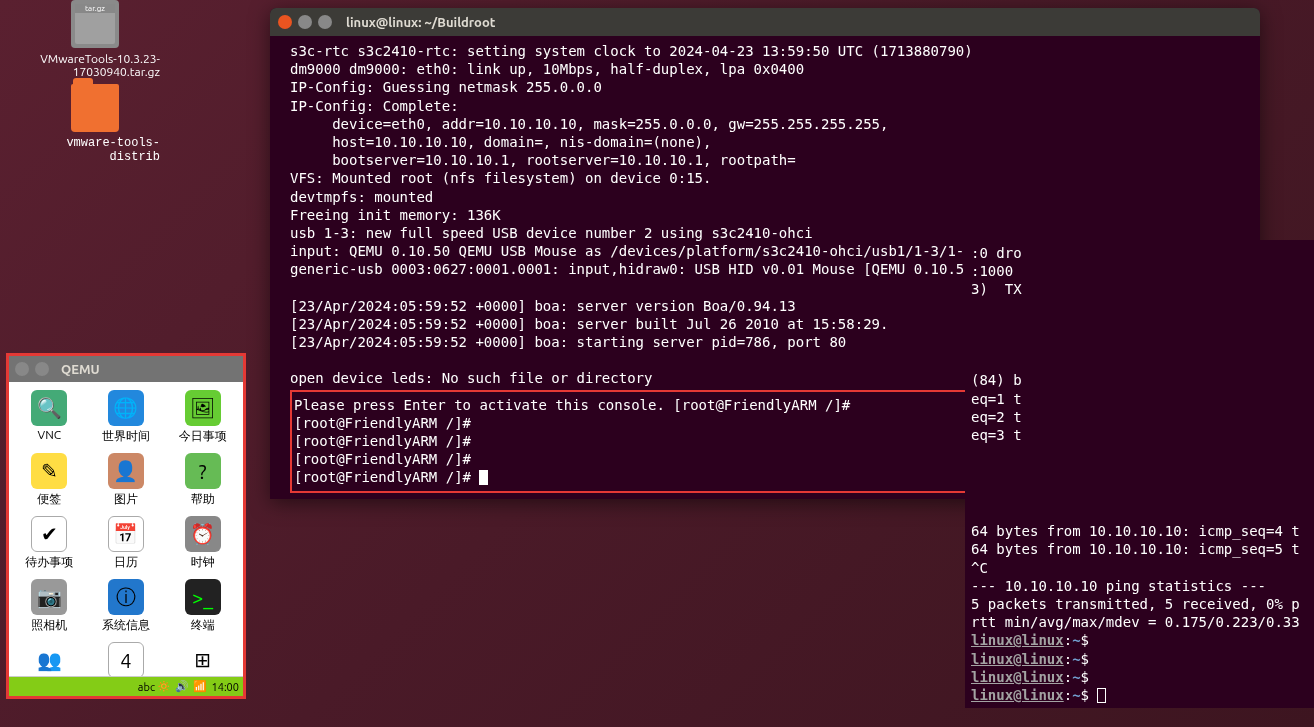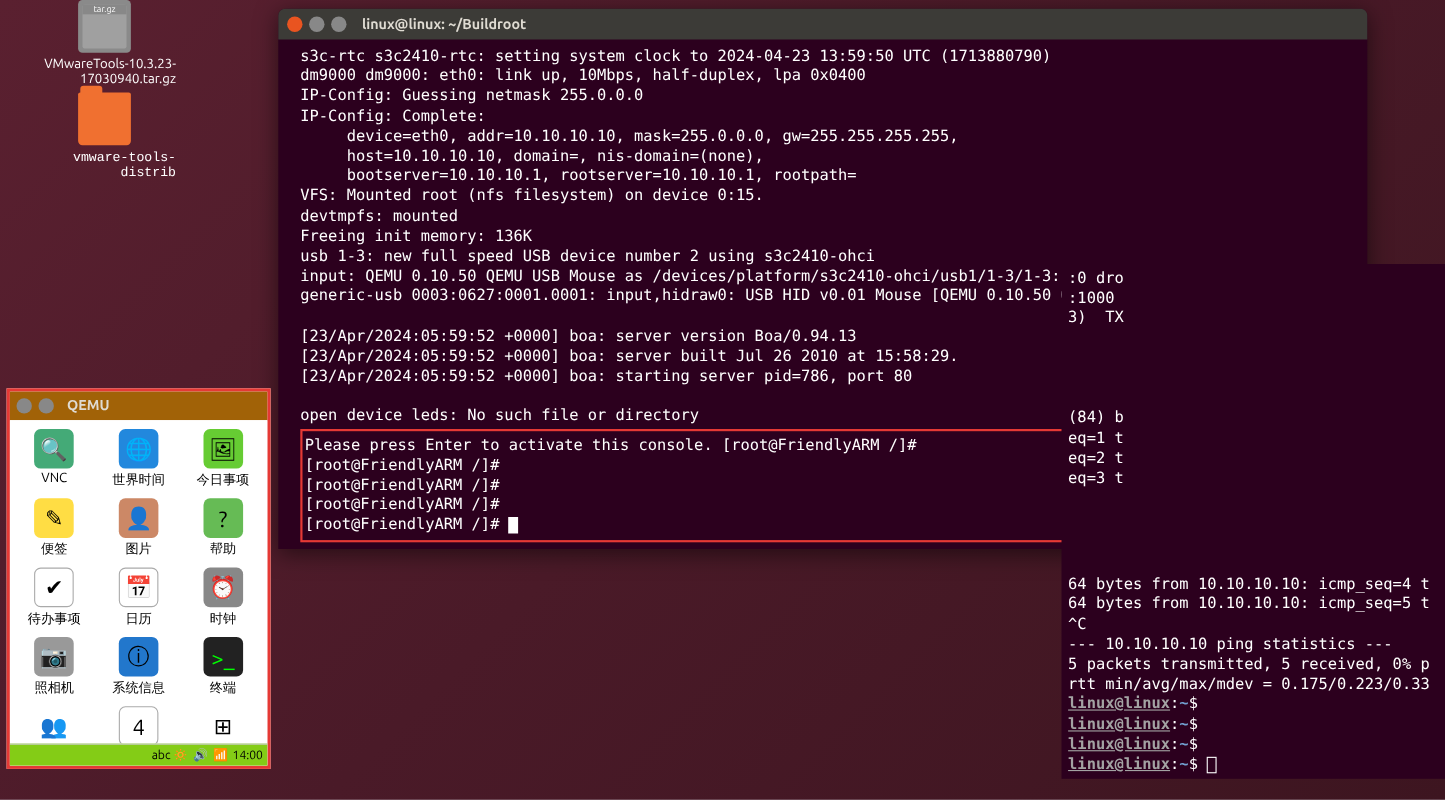--- a/index.html
+++ b/index.html
@@ -17,21 +17,21 @@
 .desktop-icon .icon-box { width: 48px; height: 48px; margin: 0 auto 4px; }
 .tar-icon { background: #8a8a8a; border-radius: 4px; position: relative; }
 .tar-icon::before { content: ""; position: absolute; inset: 4px; background: #a0a0a0; border-radius: 2px; }
 .tar-icon::after { content: "tar.gz"; position: absolute; top: 4px; left: 4px; right: 4px; background: #888; color: #fff; font-size: 8px; text-align: center; }
 .folder-icon { background: #f07030; border-radius: 2px 2px 4px 4px; position: relative; }
 .folder-icon::before { content: ""; position: absolute; top: -6px; left: 2px; width: 20px; height: 8px; background: #f07030; border-radius: 3px 3px 0 0; }
 
 
 .terminal1 {
   position: absolute;
-  left: 253px;
+  left: 270px;
   top: 8px;
   width: 990px;
   background: #2c001e;
   border-radius: 6px 6px 0 0;
   box-shadow: 0 4px 20px rgba(0,0,0,0.5);
 }
 .titlebar {
   background: #3c3b37;
   height: 28px;
   display: flex;
@@ -89,21 +89,21 @@
 .qemu-window {
   position: absolute;
   left: 6px;
   top: 353px;
   width: 240px;
   height: 346px;
   border: 3px solid #e53935;
   background: #fff;
 }
 .qemu-titlebar {
-  background: #a16207;
+  background: #737373;
   height: 26px;
   display: flex;
   align-items: center;
   padding: 0 6px;
 }
 .qemu-title { color: #dfdbd2; font-size: 13px; margin-left: 6px; font-weight: bold; }
 .qemu-inner { background: #fff; height: calc(100% - 26px); display: flex; flex-direction: column; }
 .qemu-header-row {
   display: flex;
   align-items: center;

